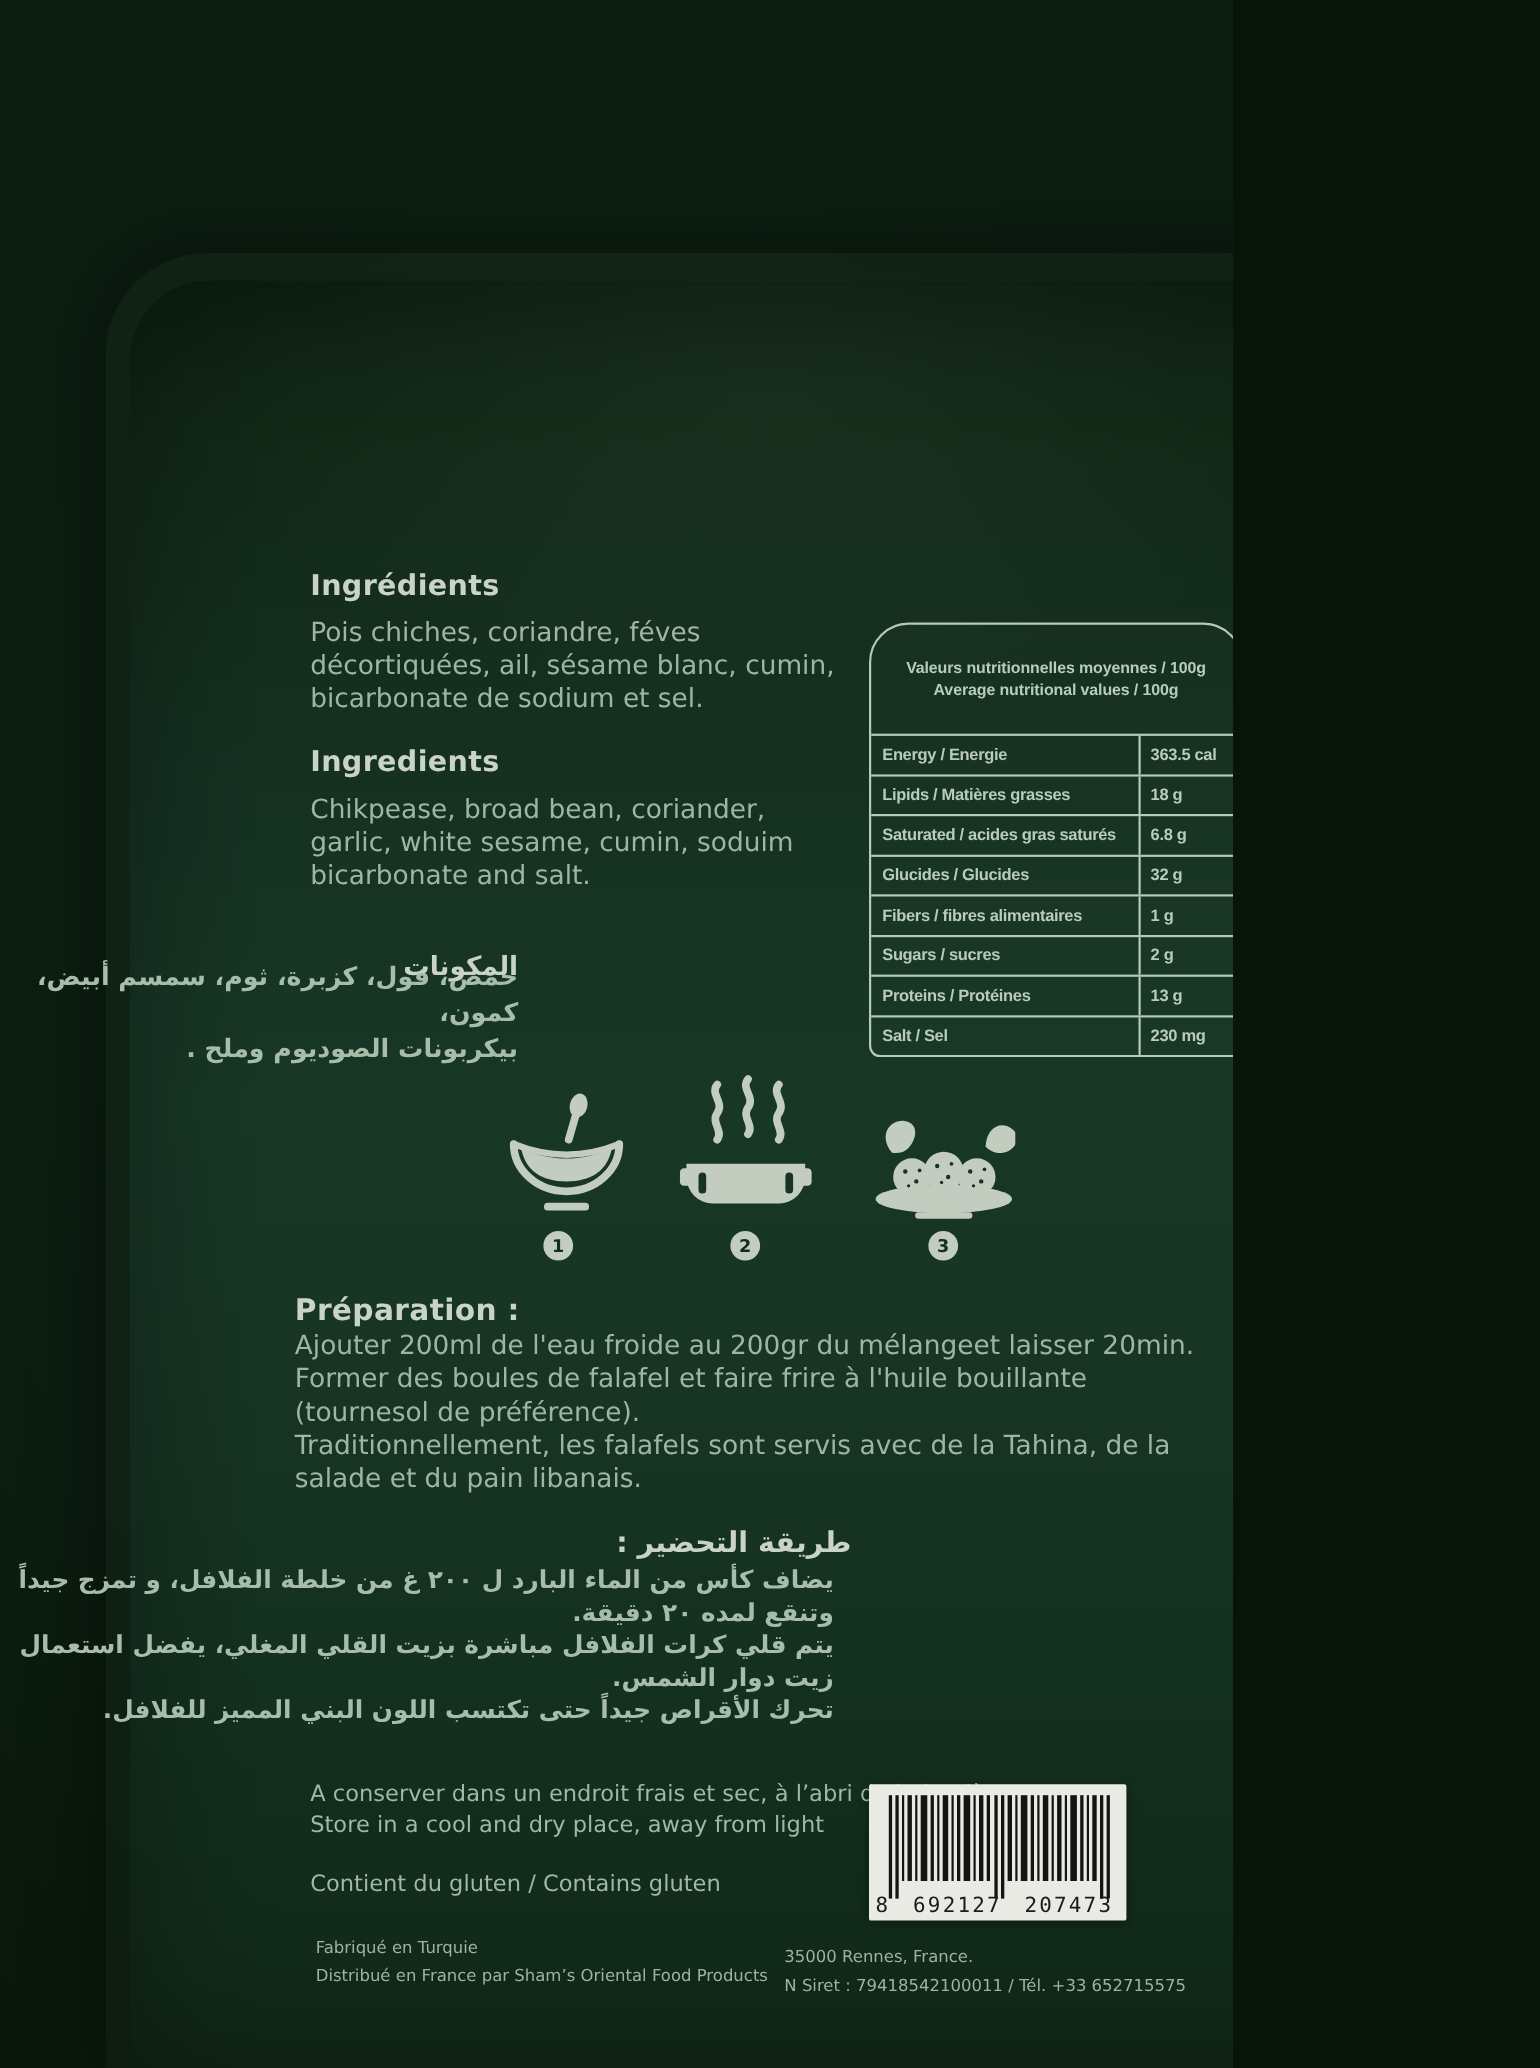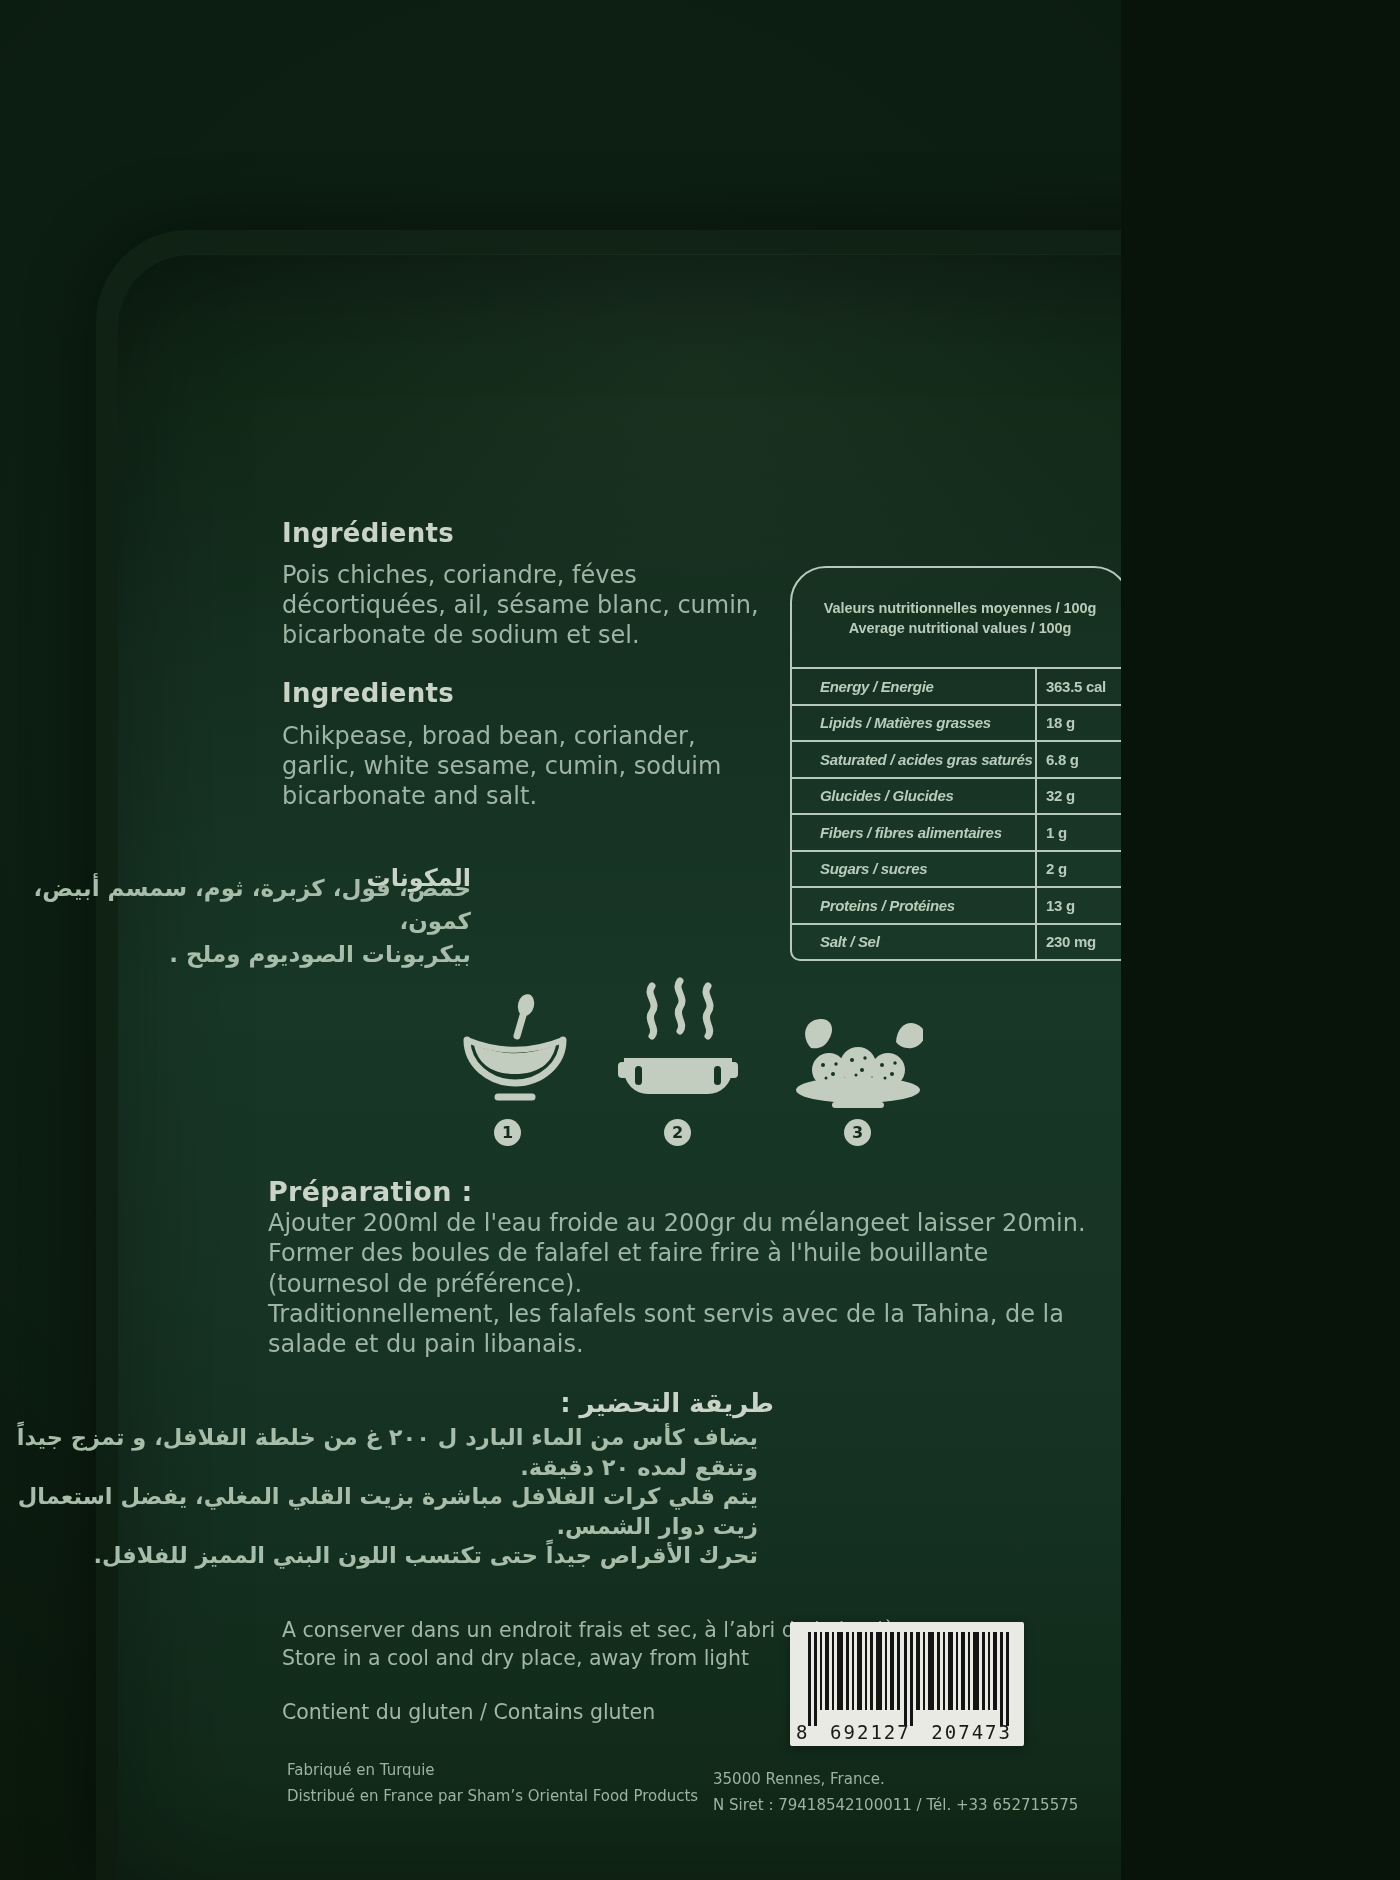--- a/index.html
+++ b/index.html
@@ -34,21 +34,21 @@
     position:absolute;left:790px;top:532px;width:336px;color:#b9ccba;
     border:2px solid #b7cab9;border-radius:36px 36px 10px 10px;
     font-family:"Liberation Sans","DejaVu Sans",sans-serif;background:rgba(255,255,255,0.012);margin-top:34px;
   }
   .ntable .hdr{
     height:99px;display:flex;flex-direction:column;justify-content:center;align-items:center;
     text-align:center;font-weight:bold;font-size:14.5px;line-height:20px;letter-spacing:-.1px;padding:0 6px;
   }
   .nrow{display:flex;border-top:2px solid #b7cab9;height:34.5px;align-items:stretch;
     font-weight:bold;font-size:15px;letter-spacing:-.3px;}
-  .nrow .lbl{flex:1;display:flex;align-items:center;padding-left:28px;font-style:italic;}
+  .nrow .lbl{flex:1;display:flex;align-items:center;padding-left:10px;}
   .nrow .val{width:82px;display:flex;align-items:center;border-left:2px solid #b7cab9;padding-left:9px;}
 
   .step{
     position:absolute;width:27px;height:27px;border-radius:50%;background:#c2cdbf;color:#142c1c;
     display:flex;align-items:center;justify-content:center;font-size:16px;font-weight:bold;
   }
   .icon{position:absolute;}
 
   
   .barcode{

